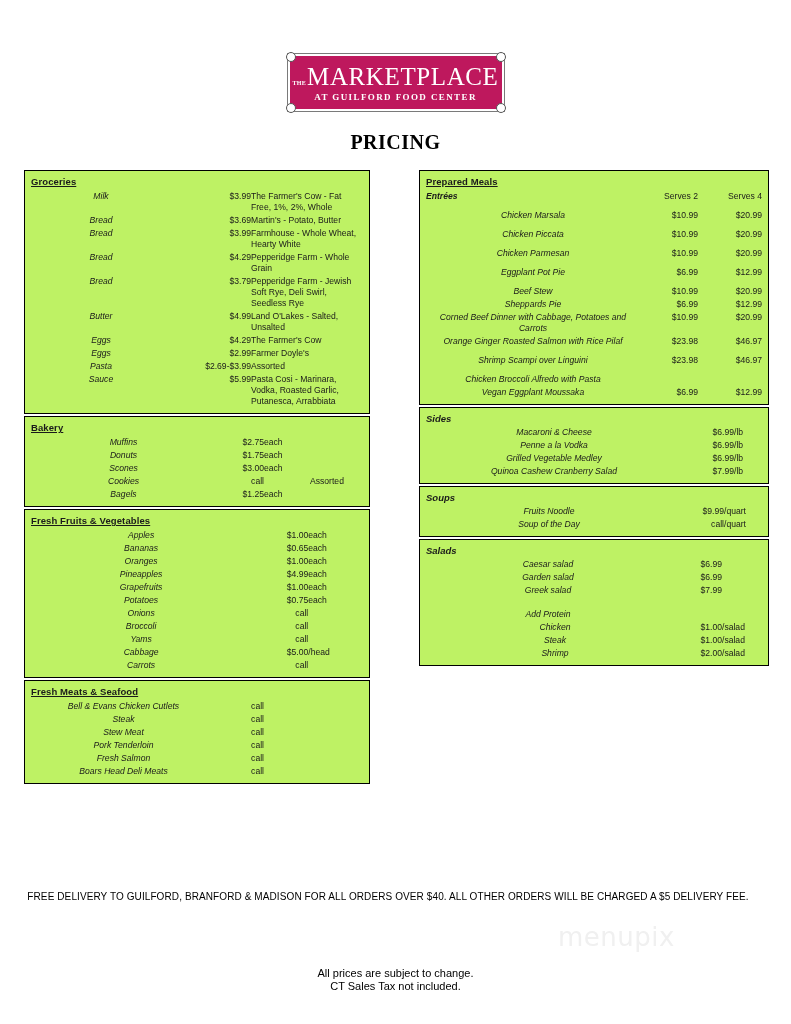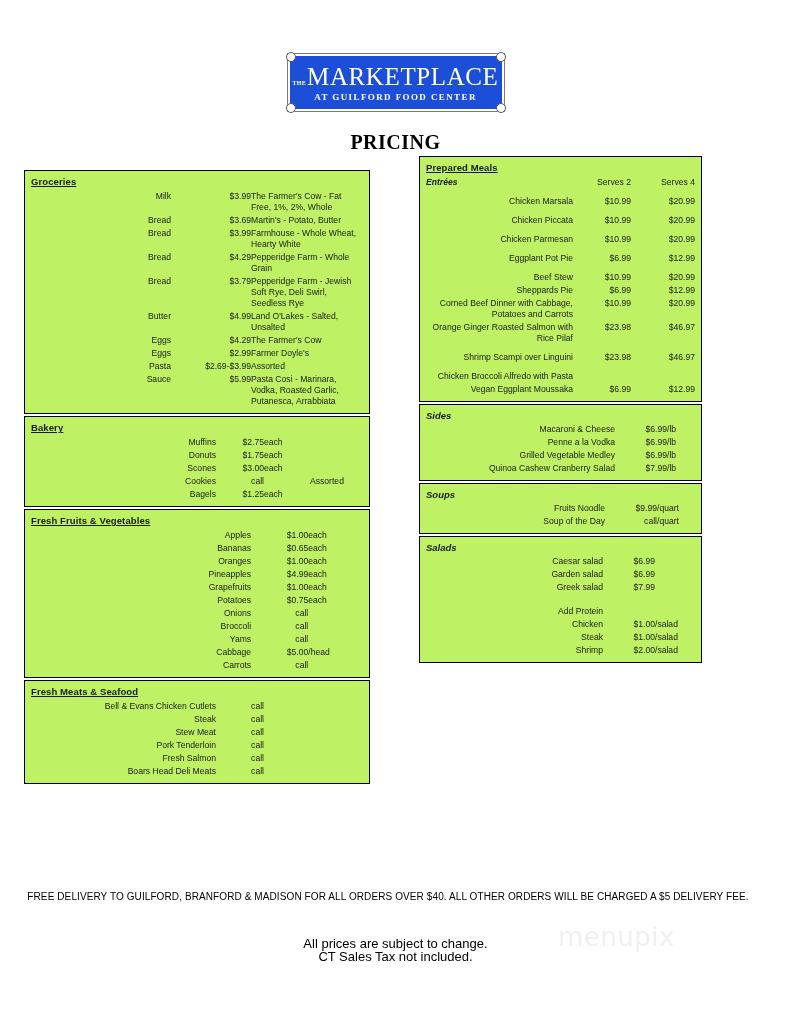--- a/index.html
+++ b/index.html
@@ -21,21 +21,21 @@
     position: absolute;
     left: 0; right: 0;
     top: 54px;
     display: flex;
     justify-content: center;
   }
   .logo-plate {
     position: relative;
     width: 212px;
     height: 53px;
-    background: #1d4ed8;
+    background: #be185d;
     border: 2px solid #ffffff;
     outline: 1px solid #7a7a7a;
     box-shadow: 0 0 0 1px #000;
     display: flex;
     flex-direction: column;
     align-items: center;
     justify-content: center;
   }
   .logo-plate::before,
   .logo-plate::after {
@@ -109,22 +109,22 @@
   
   .col-left {
     position: absolute;
     left: 24px;
     top: 170px;
     width: 346px;
   }
   .col-right {
     position: absolute;
     left: 419px;
-    top: 156px;
-    width: 283px;
+    top: 170px;
+    width: 350px;
   }
 
   .panel {
     border: 1px solid #000000;
     margin-bottom: 2px;
     padding: 5px 6px 5px 6px;
     background: #bef264;
   }
 
   .panel-head {
@@ -144,21 +144,21 @@
   table.rows {
     width: 100%;
     border-collapse: collapse;
     font-size: 8.6px;
   }
   table.rows td {
     padding: 1px 0;
     vertical-align: top;
     line-height: 11px;
   }
-  td.item { text-align: right; }
+  td.item { text-align: center; font-style: italic; }
   td.price { text-align: right; white-space: nowrap; }
   td.unit  { text-align: left; padding-left: 6px; white-space: nowrap; }
   td.note  { padding-left: 10px; text-align: left; }
 
   
   .groceries td.item  { width: 140px; }
   .groceries td.price { width: 80px; }
   .groceries td.note  { width: auto; }
 
   .bakery td.item  { width: 185px; }
@@ -200,23 +200,23 @@
     left: 0; right: 15px;
     top: 891px;
     text-align: center;
     font-size: 10px;
     letter-spacing: 0.1px;
     color: #000;
   }
   .footer-note {
     position: absolute;
     left: 0; right: 0;
-    top: 937px;
+    top: 967px;
     text-align: center;
-    font-size: 13px;
+    font-size: 11px;
     line-height: 13px;
     color: #000;
   }
   .watermark {
     position: absolute;
     left: 558px;
     top: 922px;
     font-size: 26px;
     color: #f0f0f0;
     letter-spacing: 0.5px;

